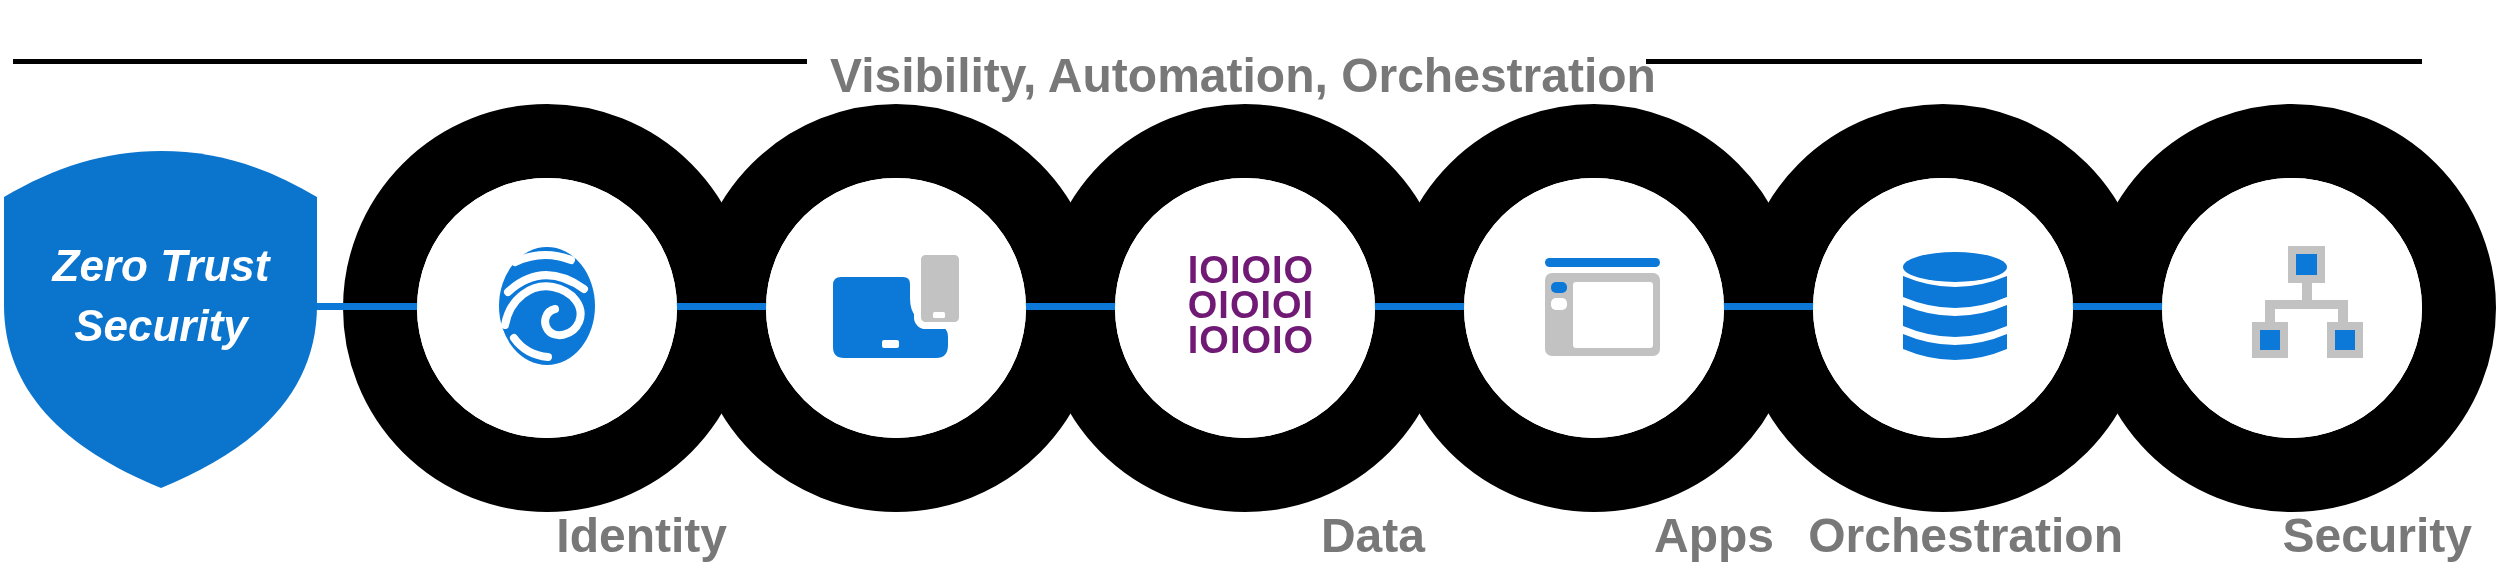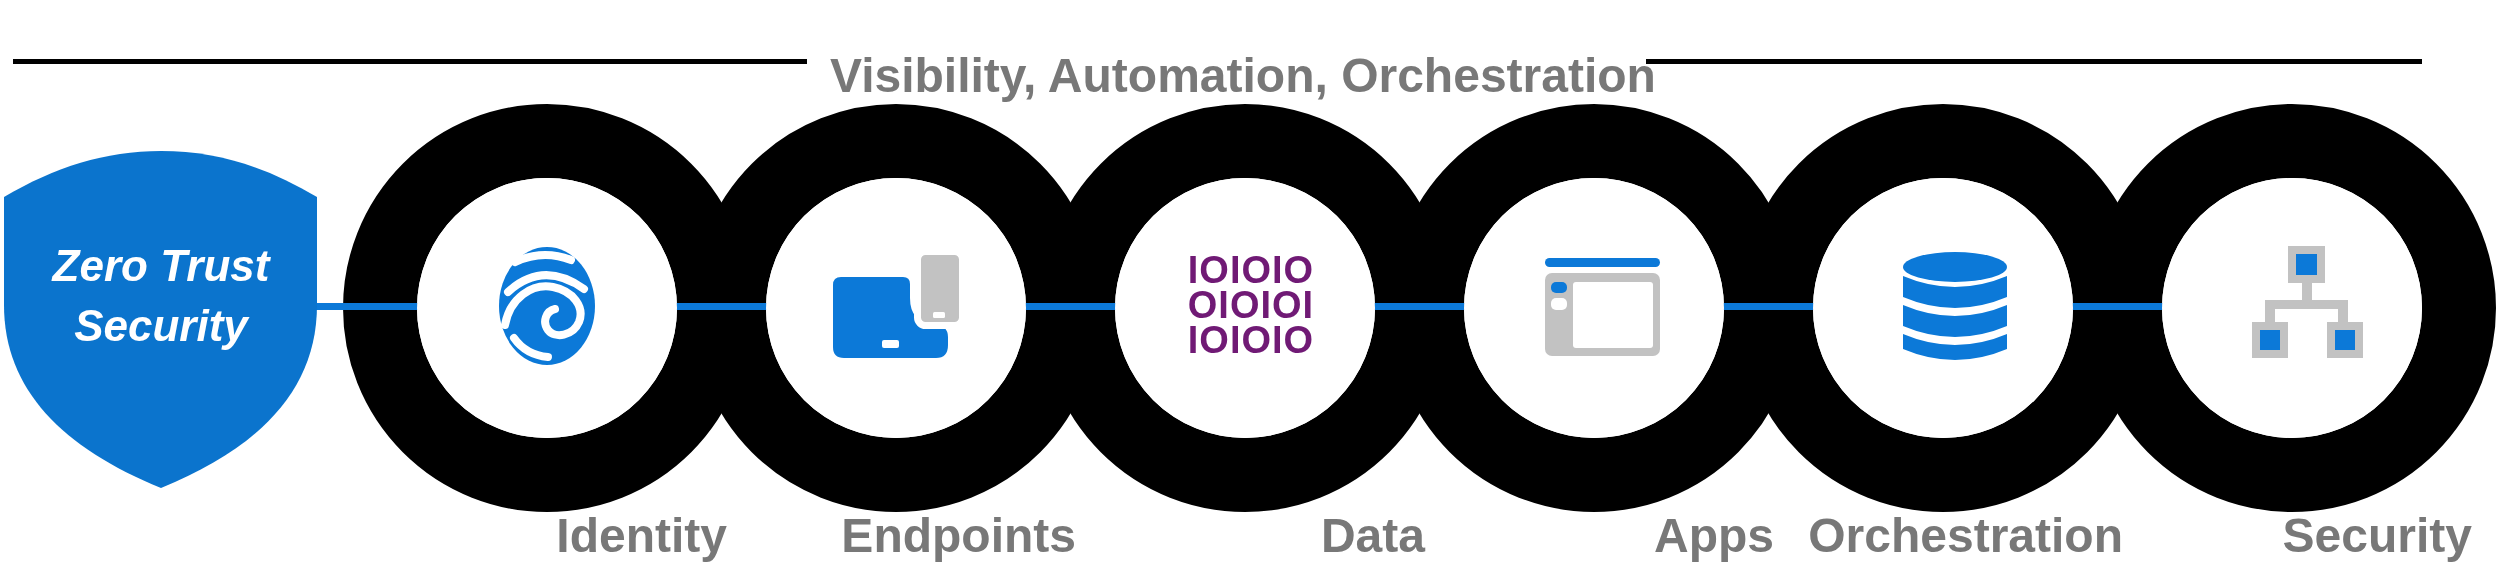--- a/index.html
+++ b/index.html
@@ -117,19 +117,18 @@
       <rect x="75" y="76" width="36" height="36"></rect>
     </g>
     <g fill="#0c79d8">
       <rect x="44" y="8" width="21" height="21"></rect>
       <rect x="8" y="84" width="20" height="20"></rect>
       <rect x="83" y="84" width="20" height="20"></rect>
     </g>
   </svg>
 
   <div class="nlabel" style="left:367px;">Identity</div>
-  <div class="nlabel" style="left:716px;">Endpoints</div>
   <div class="nlabel" style="left:1065px;">Data</div>
   <div class="nlabel" style="left:1414px;">Apps</div>
   <div class="nlabel" style="left:1763px;">Orchestration</div>
   <div class="nlabel" style="left:2112px;">Security</div>
 
 </div>
 
 </body></html>

